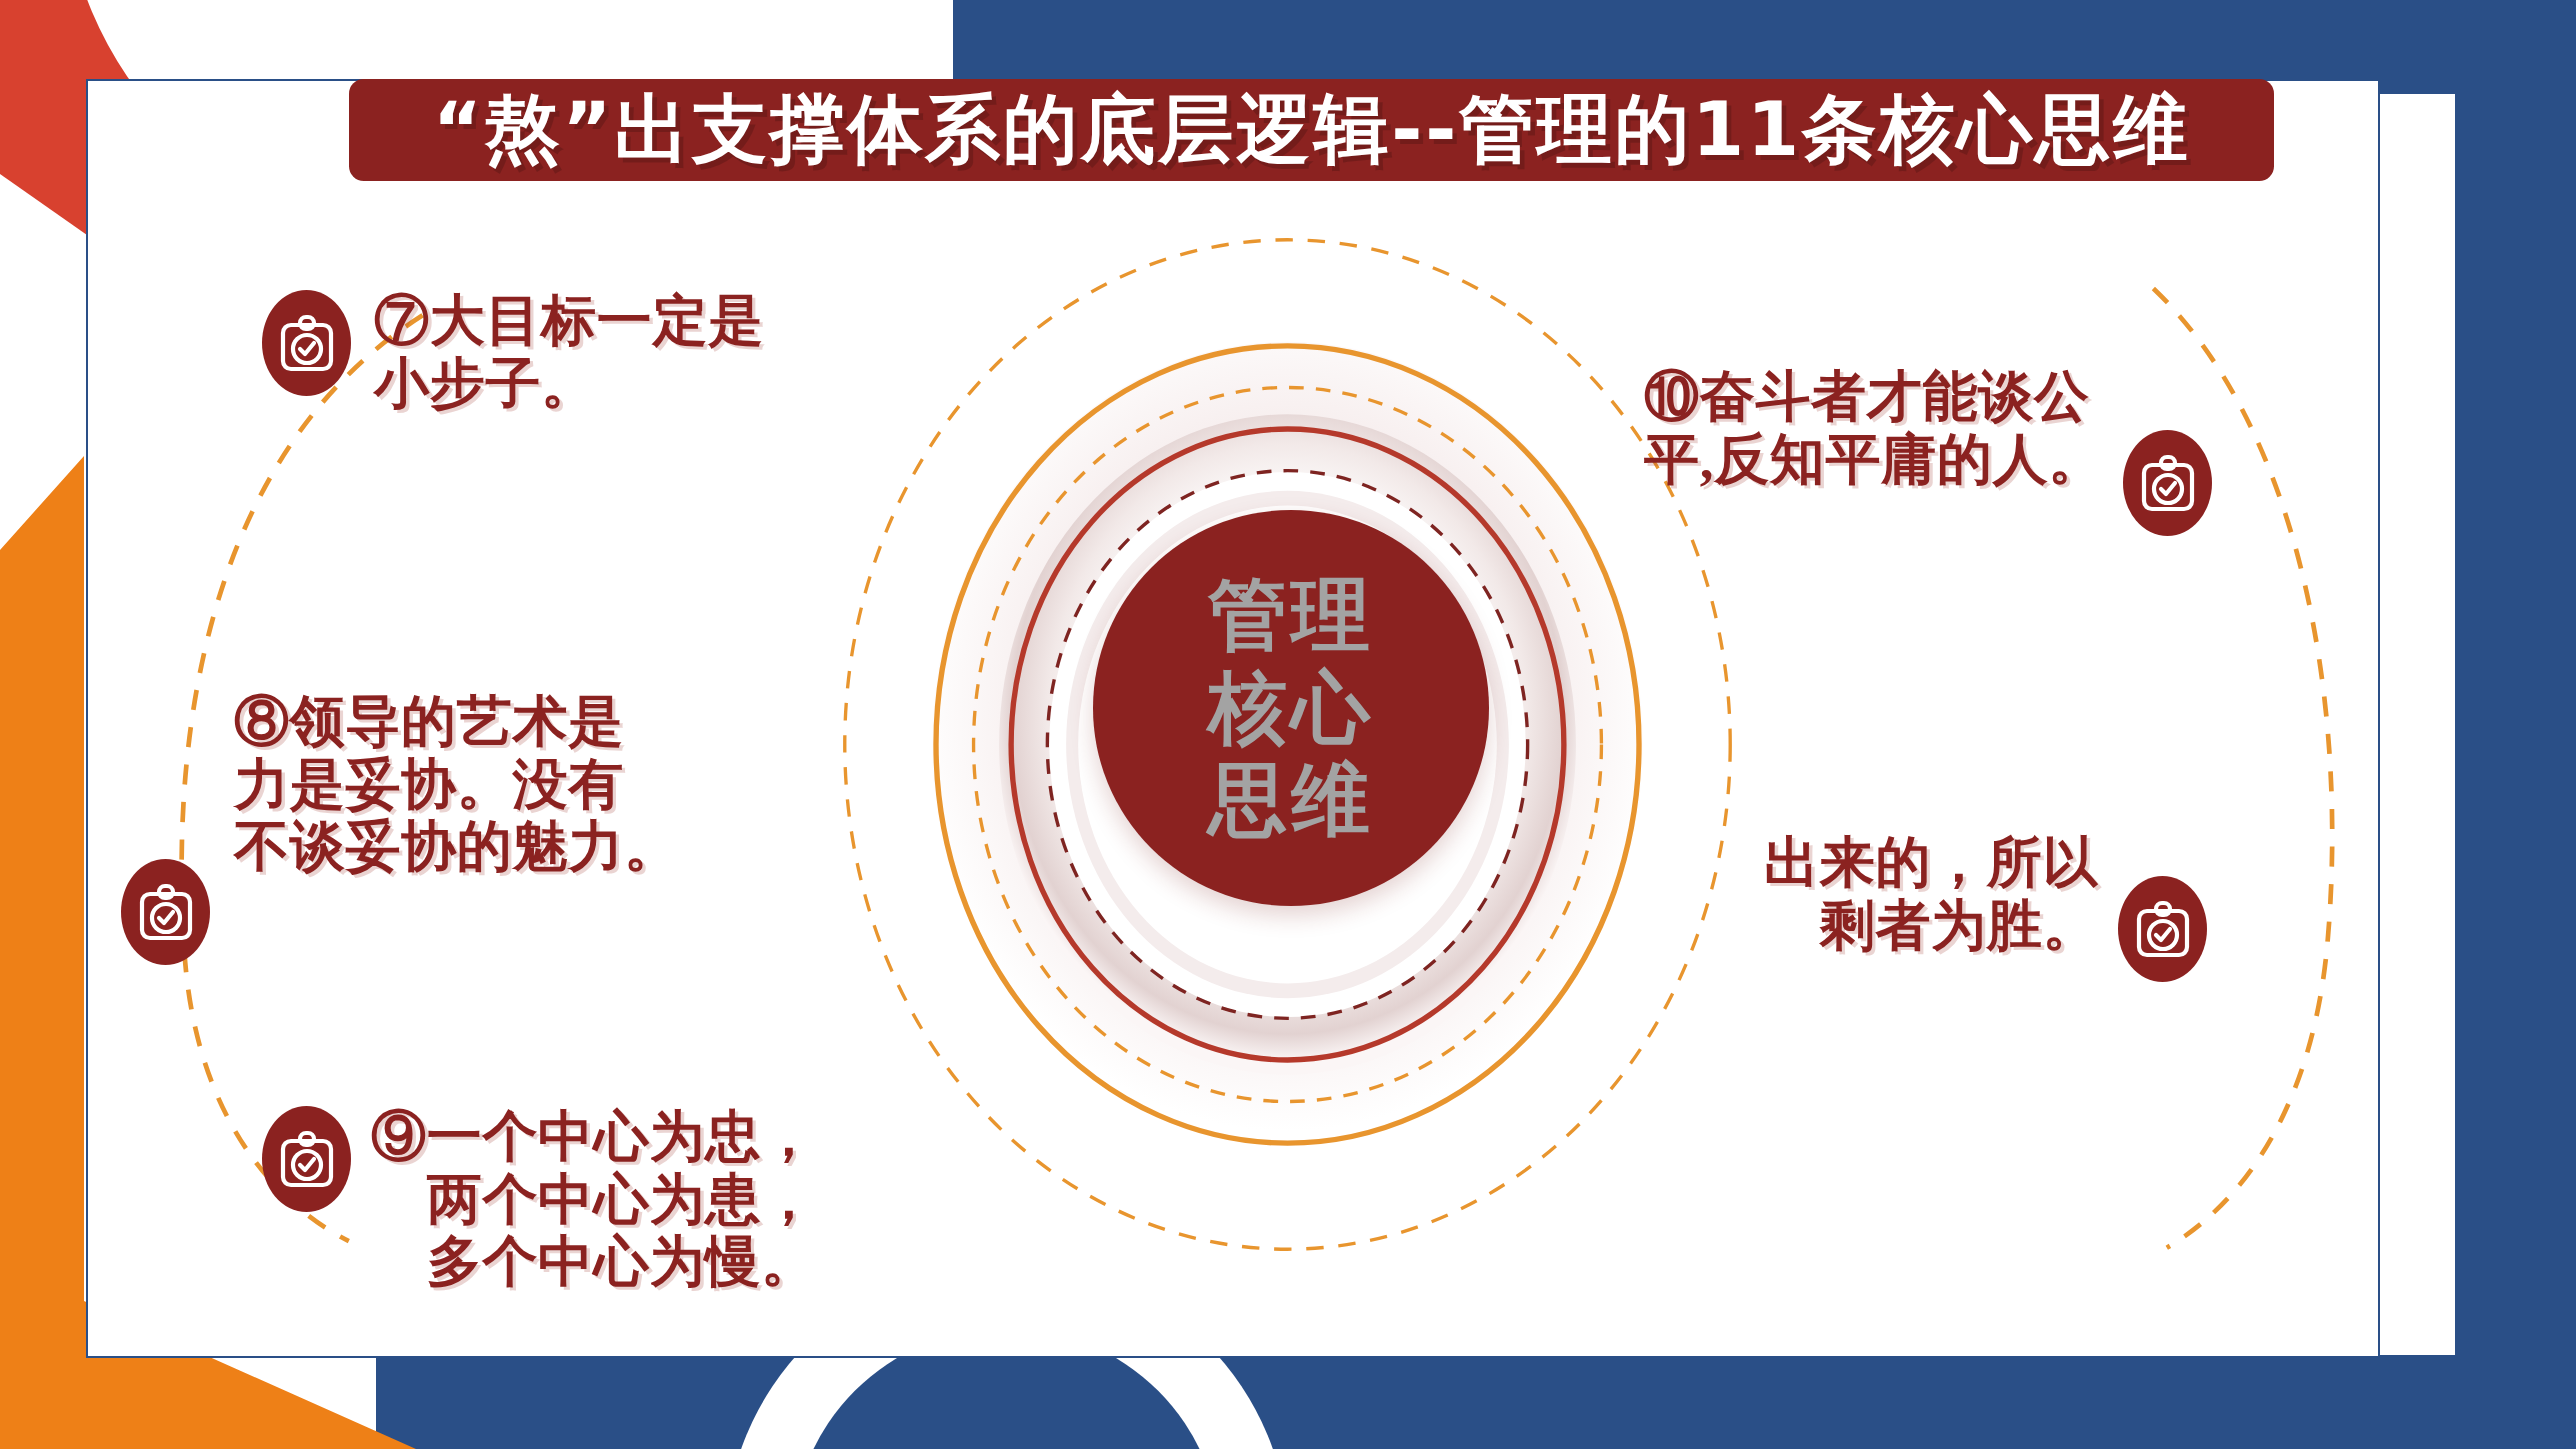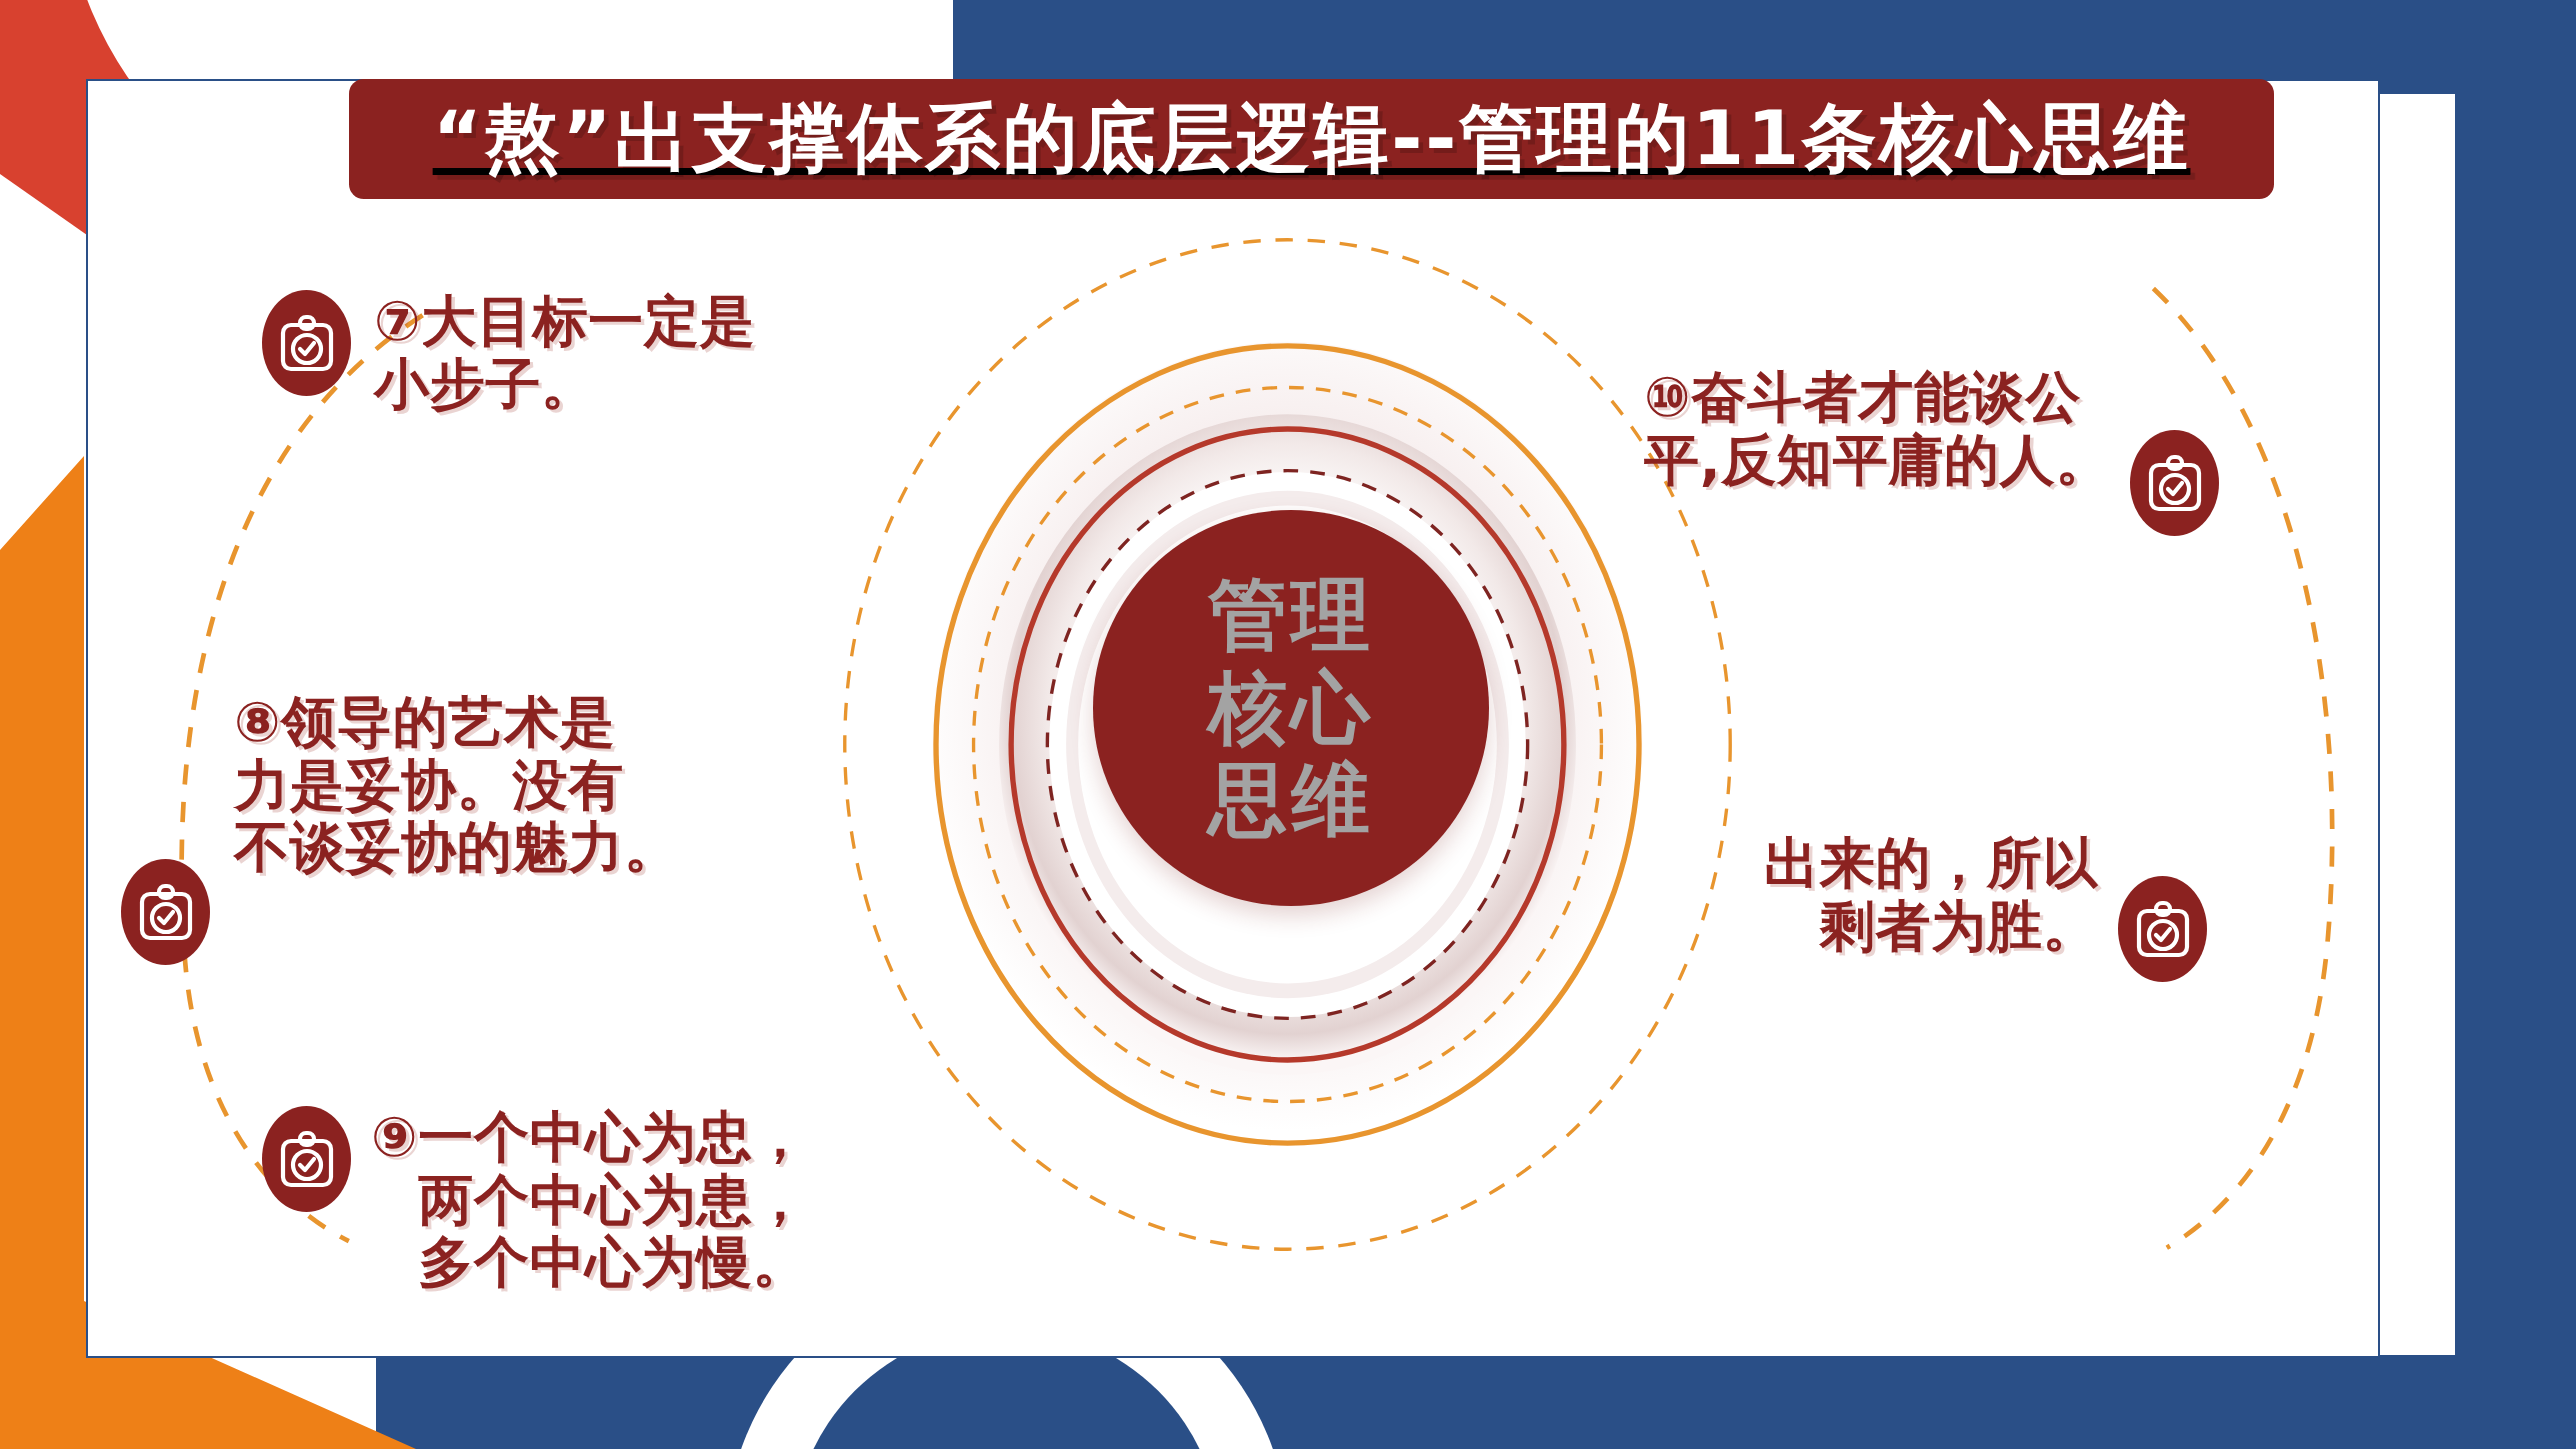--- a/index.html
+++ b/index.html
@@ -47,23 +47,23 @@
   }
 
   
   .card{
     position:absolute;left:86px;top:79px;width:2294px;height:1279px;
     background:#ffffff;border:2.7px solid #2A4F87;box-sizing:border-box;z-index:5;
   }
 
   
   .title-bar{
-    position:absolute;left:349px;top:79px;width:1925px;height:120px;
+    position:absolute;left:349px;top:79px;width:1925px;height:102px;
     background:#8B2220;border-radius:14.8px;z-index:10;
-    display:flex;align-items:center;justify-content:center;text-decoration:underline;
+    display:flex;align-items:center;justify-content:center;
   }
   .title-text{
     color:#ffffff;font-size:75px;font-weight:bold;letter-spacing:2.7px;
     white-space:nowrap;text-shadow:4.7px 4.7px 0 rgba(0,0,0,.16);
     font-family:"DejaVu Sans","Liberation Sans",sans-serif;
   }
 
   
   .rings{position:absolute;left:828px;top:221px;width:919px;height:1047px;z-index:8;}
   .rings svg{width:100%;height:100%;display:block;overflow:visible;}
@@ -78,21 +78,21 @@
     color:#a3a3a3;font-size:79px;font-weight:bold;line-height:1.17;letter-spacing:4px;
   }
 
   
   .item{position:absolute;z-index:14;display:flex;align-items:flex-start;}
   .item-text{
     color:#8B2220;font-size:55px;font-weight:bold;line-height:1.14;
     text-shadow:3.4px 3.4px 0 rgba(160,60,50,.22);
     letter-spacing:0.7px;
   }
-  .item-text .ln{display:block;white-space:nowrap;}
+  .item-text .ln{display:block;white-space:nowrap;font-family:Liberation Serif, serif;}
 
   .badge{
     width:89px;height:106px;border-radius:50%;background:#8B2220;
     flex:0 0 89px;position:relative;
   }
   .badge svg{position:absolute;left:50%;top:50%;transform:translate(-50%,-50%);
     width:64px;height:64px;}
 
   
   #item7{left:262px;top:290px;}

